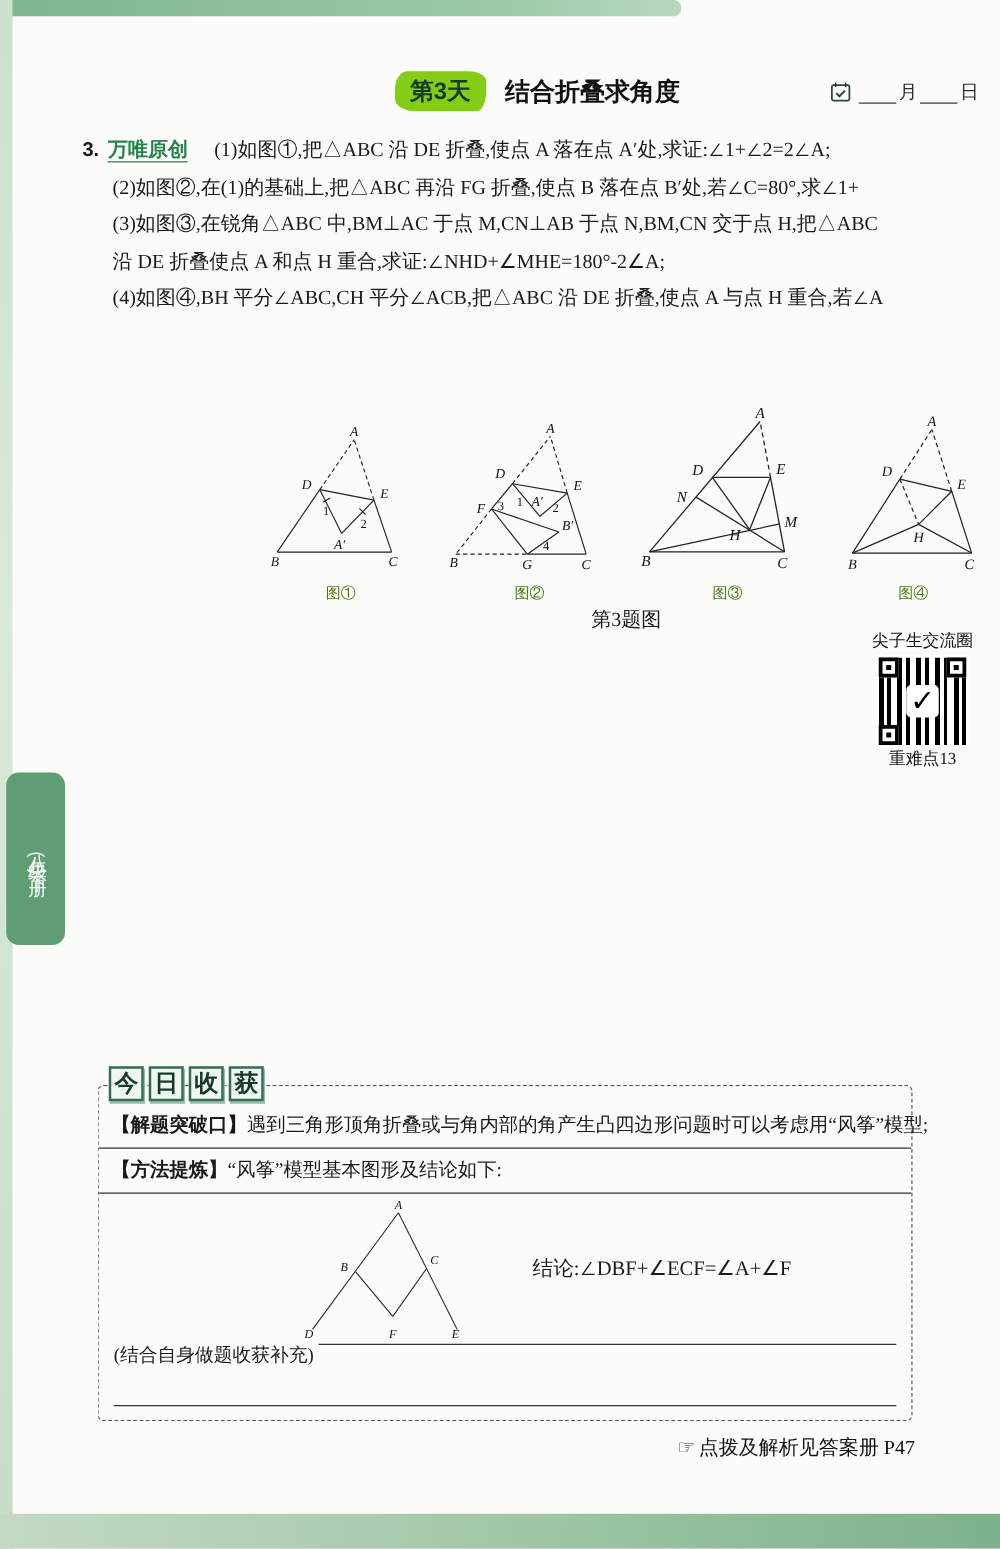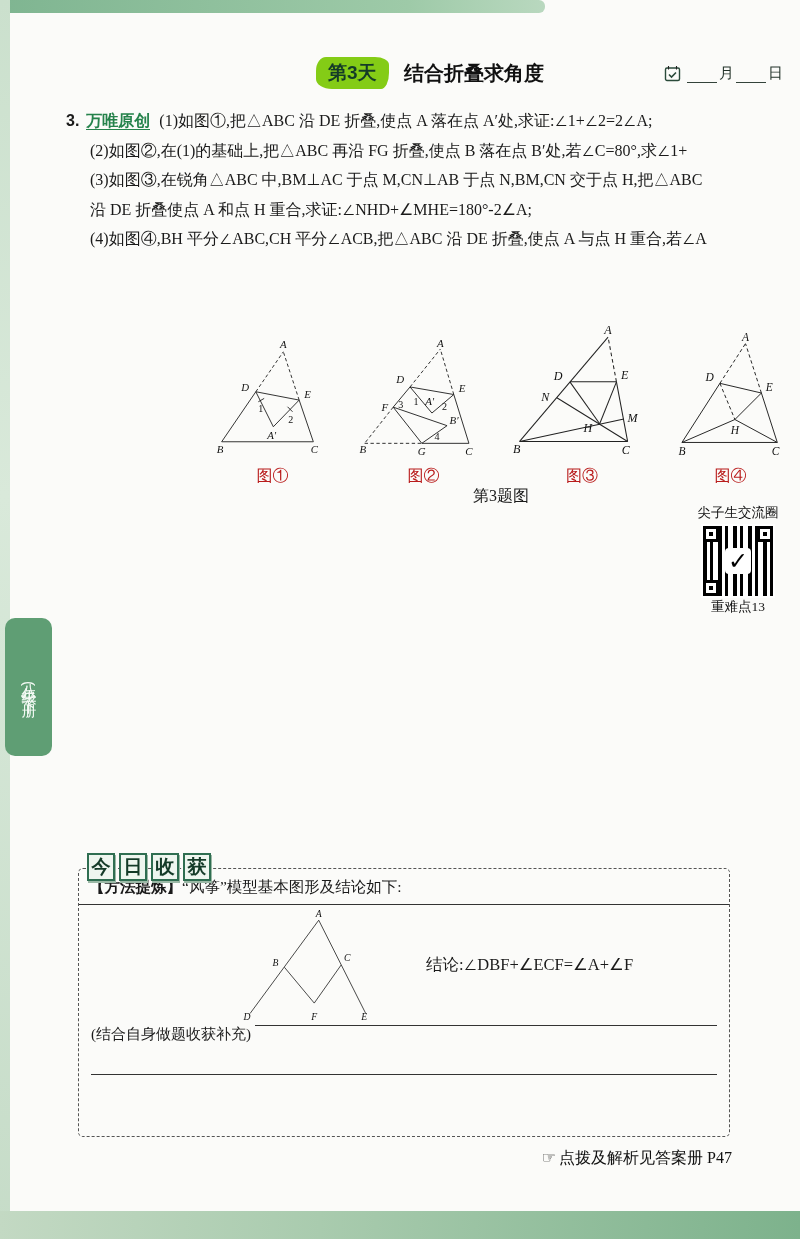--- a/index.html
+++ b/index.html
@@ -17,27 +17,27 @@
   .day-badge{left:316px;top:57px;background:#84cc16;color:#143b28;font-family:"Liberation Sans",sans-serif;
      font-weight:bold;font-size:19px;padding:3px 12px;border-radius:10px 14px 8px 16px/14px 8px 16px 10px;}
   .header-title{left:404px;top:60px;font-family:"Liberation Sans",sans-serif;font-weight:bold;font-size:20px;color:#111;}
   .date-blank{left:664px;top:64px;font-size:15px;color:#23332a;display:flex;align-items:flex-end;gap:2px;}
   .cal-icon{margin-right:4px;margin-bottom:1px;}
   .blank{display:inline-block;width:30px;border-bottom:1.4px solid #33433a;height:16px;}
   
   .problem{left:66px;top:106px;width:690px;font-size:16px;line-height:29.5px;white-space:nowrap;}
   .pnum{font-weight:bold;font-family:"Liberation Sans",sans-serif;margin-right:7px;}
   .source{color:#25824b;font-family:"Liberation Sans",sans-serif;font-weight:bold;
-     border-bottom:1.6px solid #25824b;margin-right:9px;}
+     border-bottom:1.6px solid #25824b;margin-right:21px;}
   .cont{margin-left:24px;}
   
   .figures-row{left:210px;top:326px;display:flex;align-items:flex-end;gap:21px;}
   .fig{text-align:center;}
   .fig svg{display:block;margin:0 auto;}
-  .figcap{font-size:16px;margin-top:5px;color:#b91c1c;}
+  .figcap{font-size:12px;margin-top:5px;color:#4d7c0f;}
   .figures-main-caption{left:212px;top:486px;width:578px;text-align:center;font-size:16px;}
   svg line,svg polyline{stroke:#222;stroke-width:1.1;fill:none;}
   .dash{stroke-dasharray:4 3;}
   .lbl{font-family:"Liberation Serif",serif;font-style:italic;font-size:13px;fill:#111;}
   .num{font-family:"Liberation Serif",serif;font-style:normal;font-size:12px;fill:#111;}
   
   .qr-block{left:688px;top:504px;width:100px;text-align:center;font-size:13.5px;color:#111;}
   .qr{width:70px;height:70px;margin:4px auto 2px;position:relative;background:
       repeating-linear-gradient(90deg,#000 0 4px,#fff 4px 7px,#000 7px 10px,#fff 10px 15px),
       repeating-linear-gradient(0deg,#0000 0 4px,#fff2 4px 8px,#0000 8px 13px);
@@ -217,20 +217,23 @@
 
 <div class="abs grade-tab">八年级(下册)</div>
 
 <div class="abs summary">
   <div class="tiles">
     <span class="tile">今</span>
     <span class="tile">日</span>
     <span class="tile">收</span>
     <span class="tile">获</span>
   </div>
+  <div class="sline sline1">
+    <b>【解题突破口】</b><span>遇到三角形顶角折叠或与角内部的角产生凸四边形问题时可以考虑用“风筝”模型;</span>
+  </div>
   <div class="sline sline2">
     <b>【方法提炼】</b><span>“风筝”模型基本图形及结论如下:</span>
   </div>
   <div class="kite-row">
     <svg width="157" height="112" viewBox="0 0 210 150">
       <line x1="20" y1="140" x2="112" y2="15"></line>
         <line x1="175" y1="140" x2="112" y2="15"></line>
       <line x1="66" y1="78" x2="106" y2="126"></line>
         <line x1="142" y1="75" x2="106" y2="126"></line>
       <text class="lbl" x="112" y="11" text-anchor="middle">A</text>

